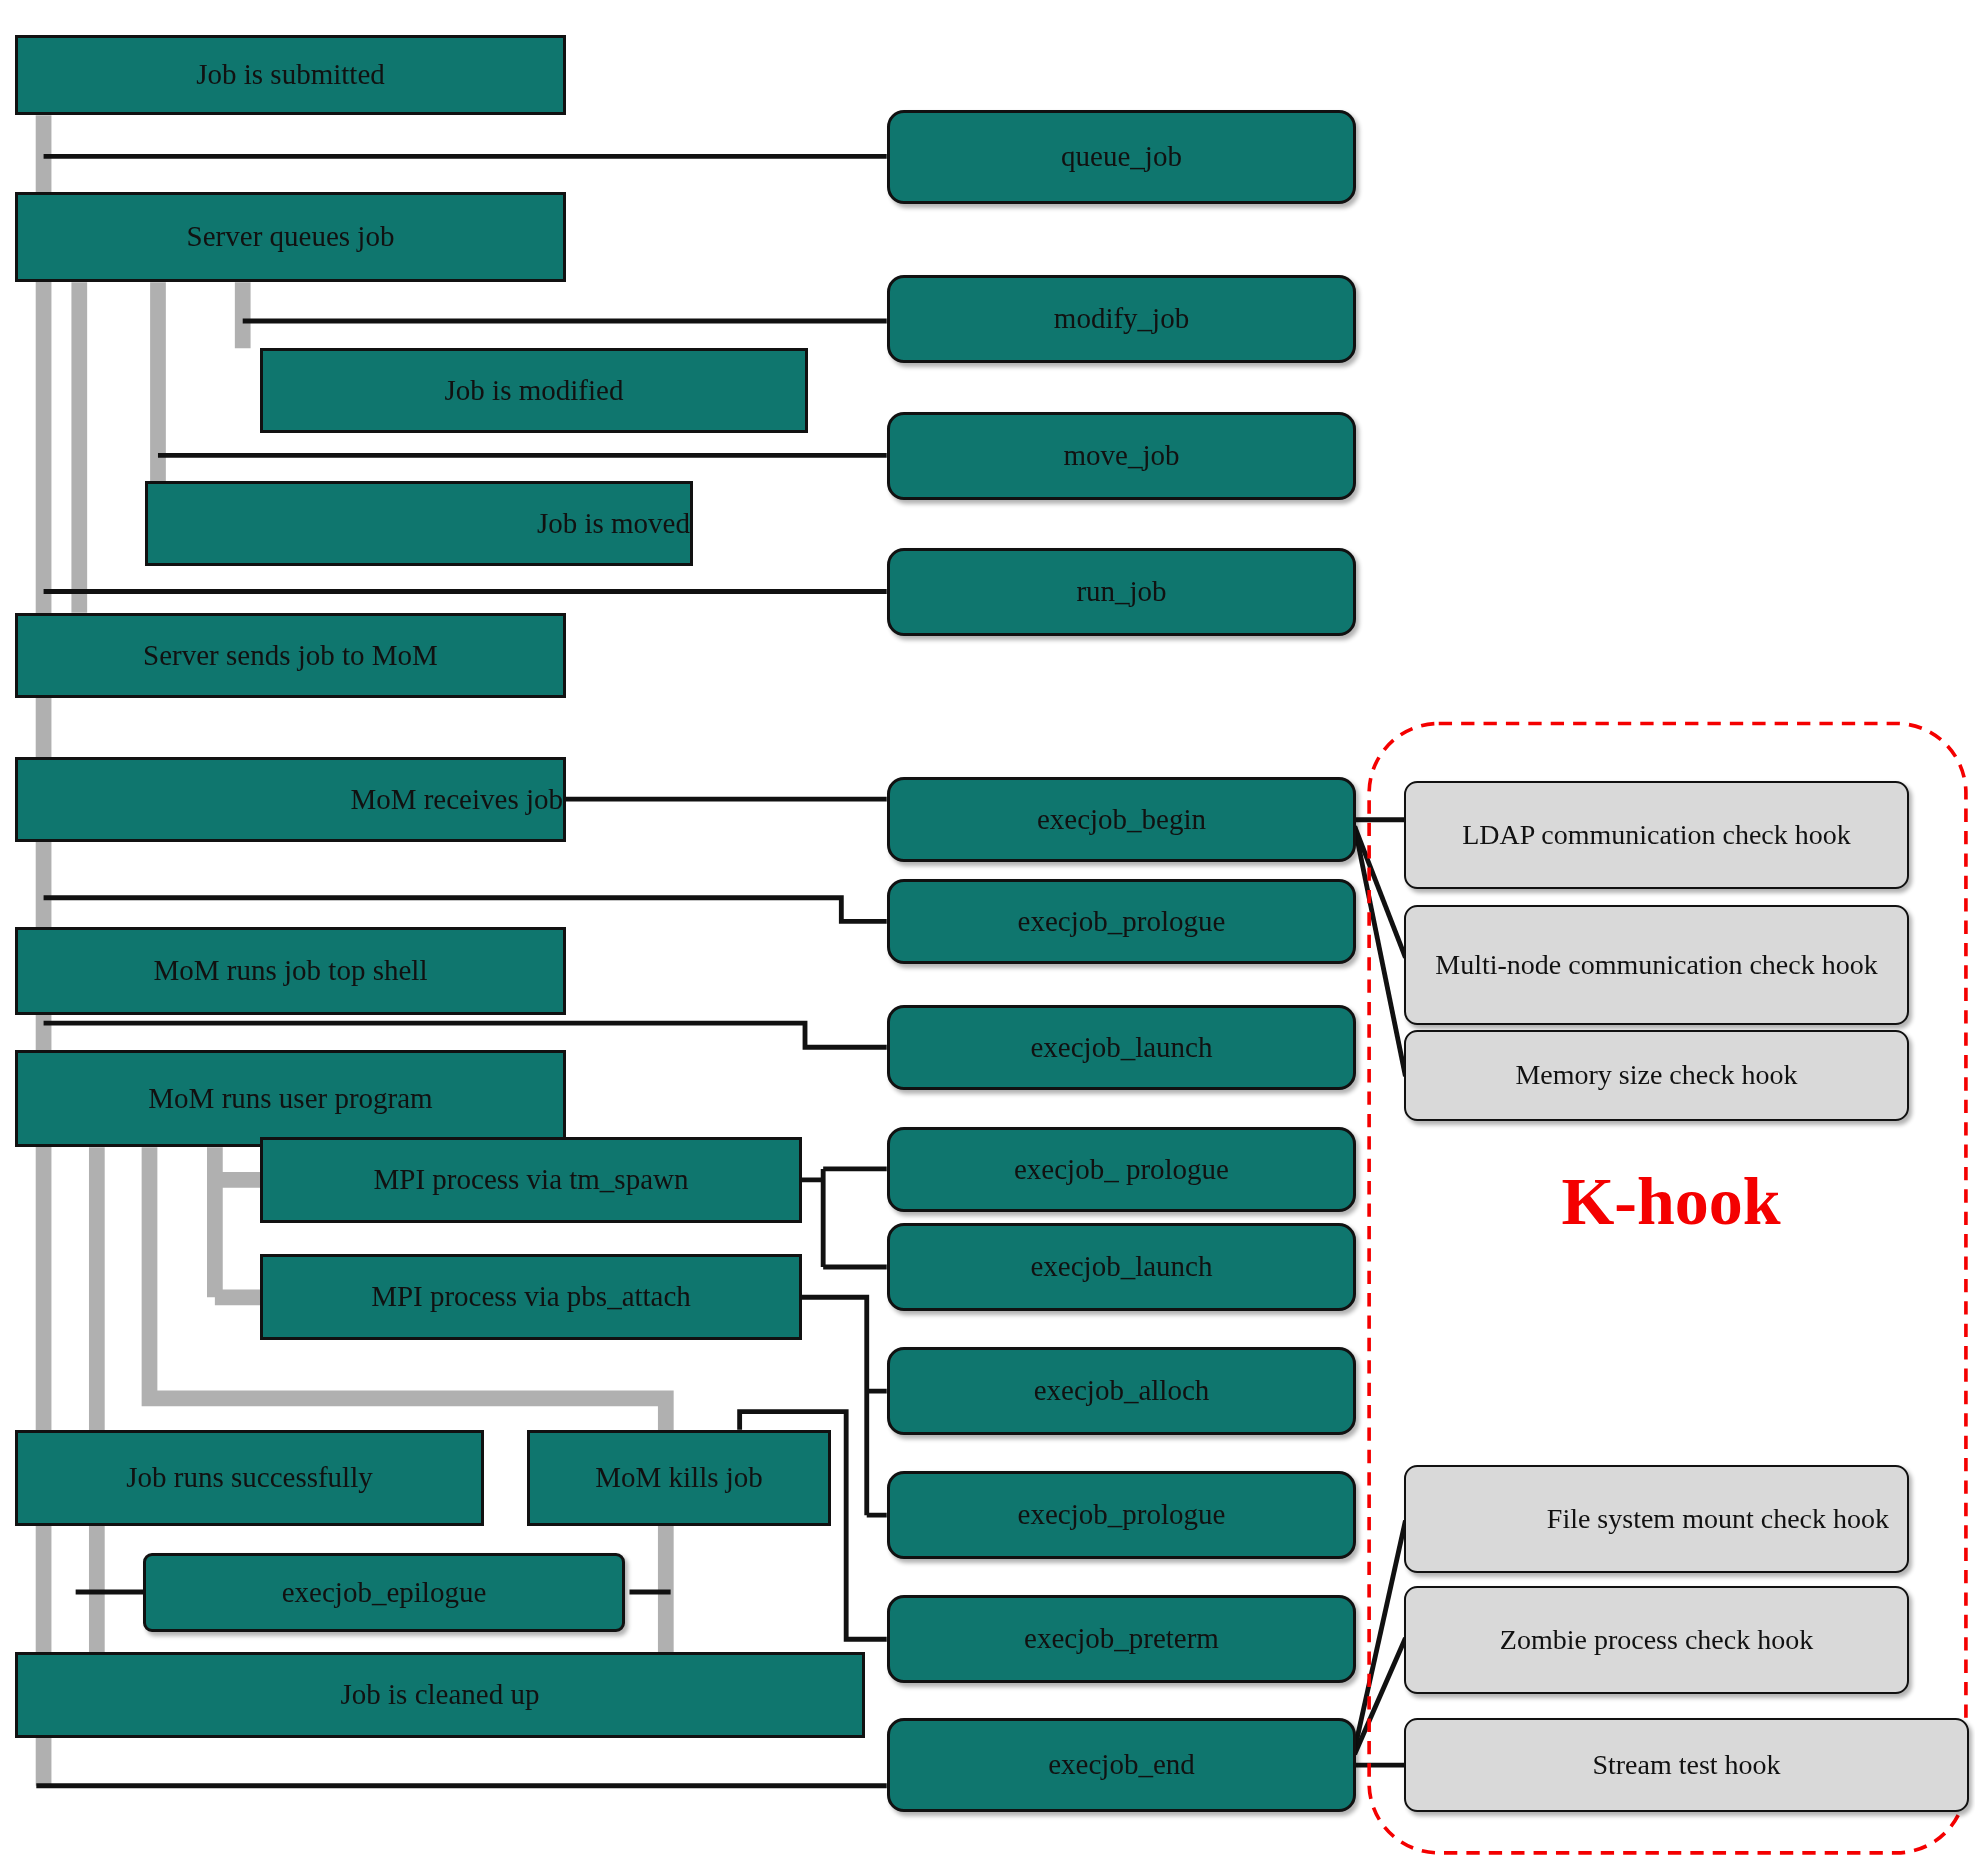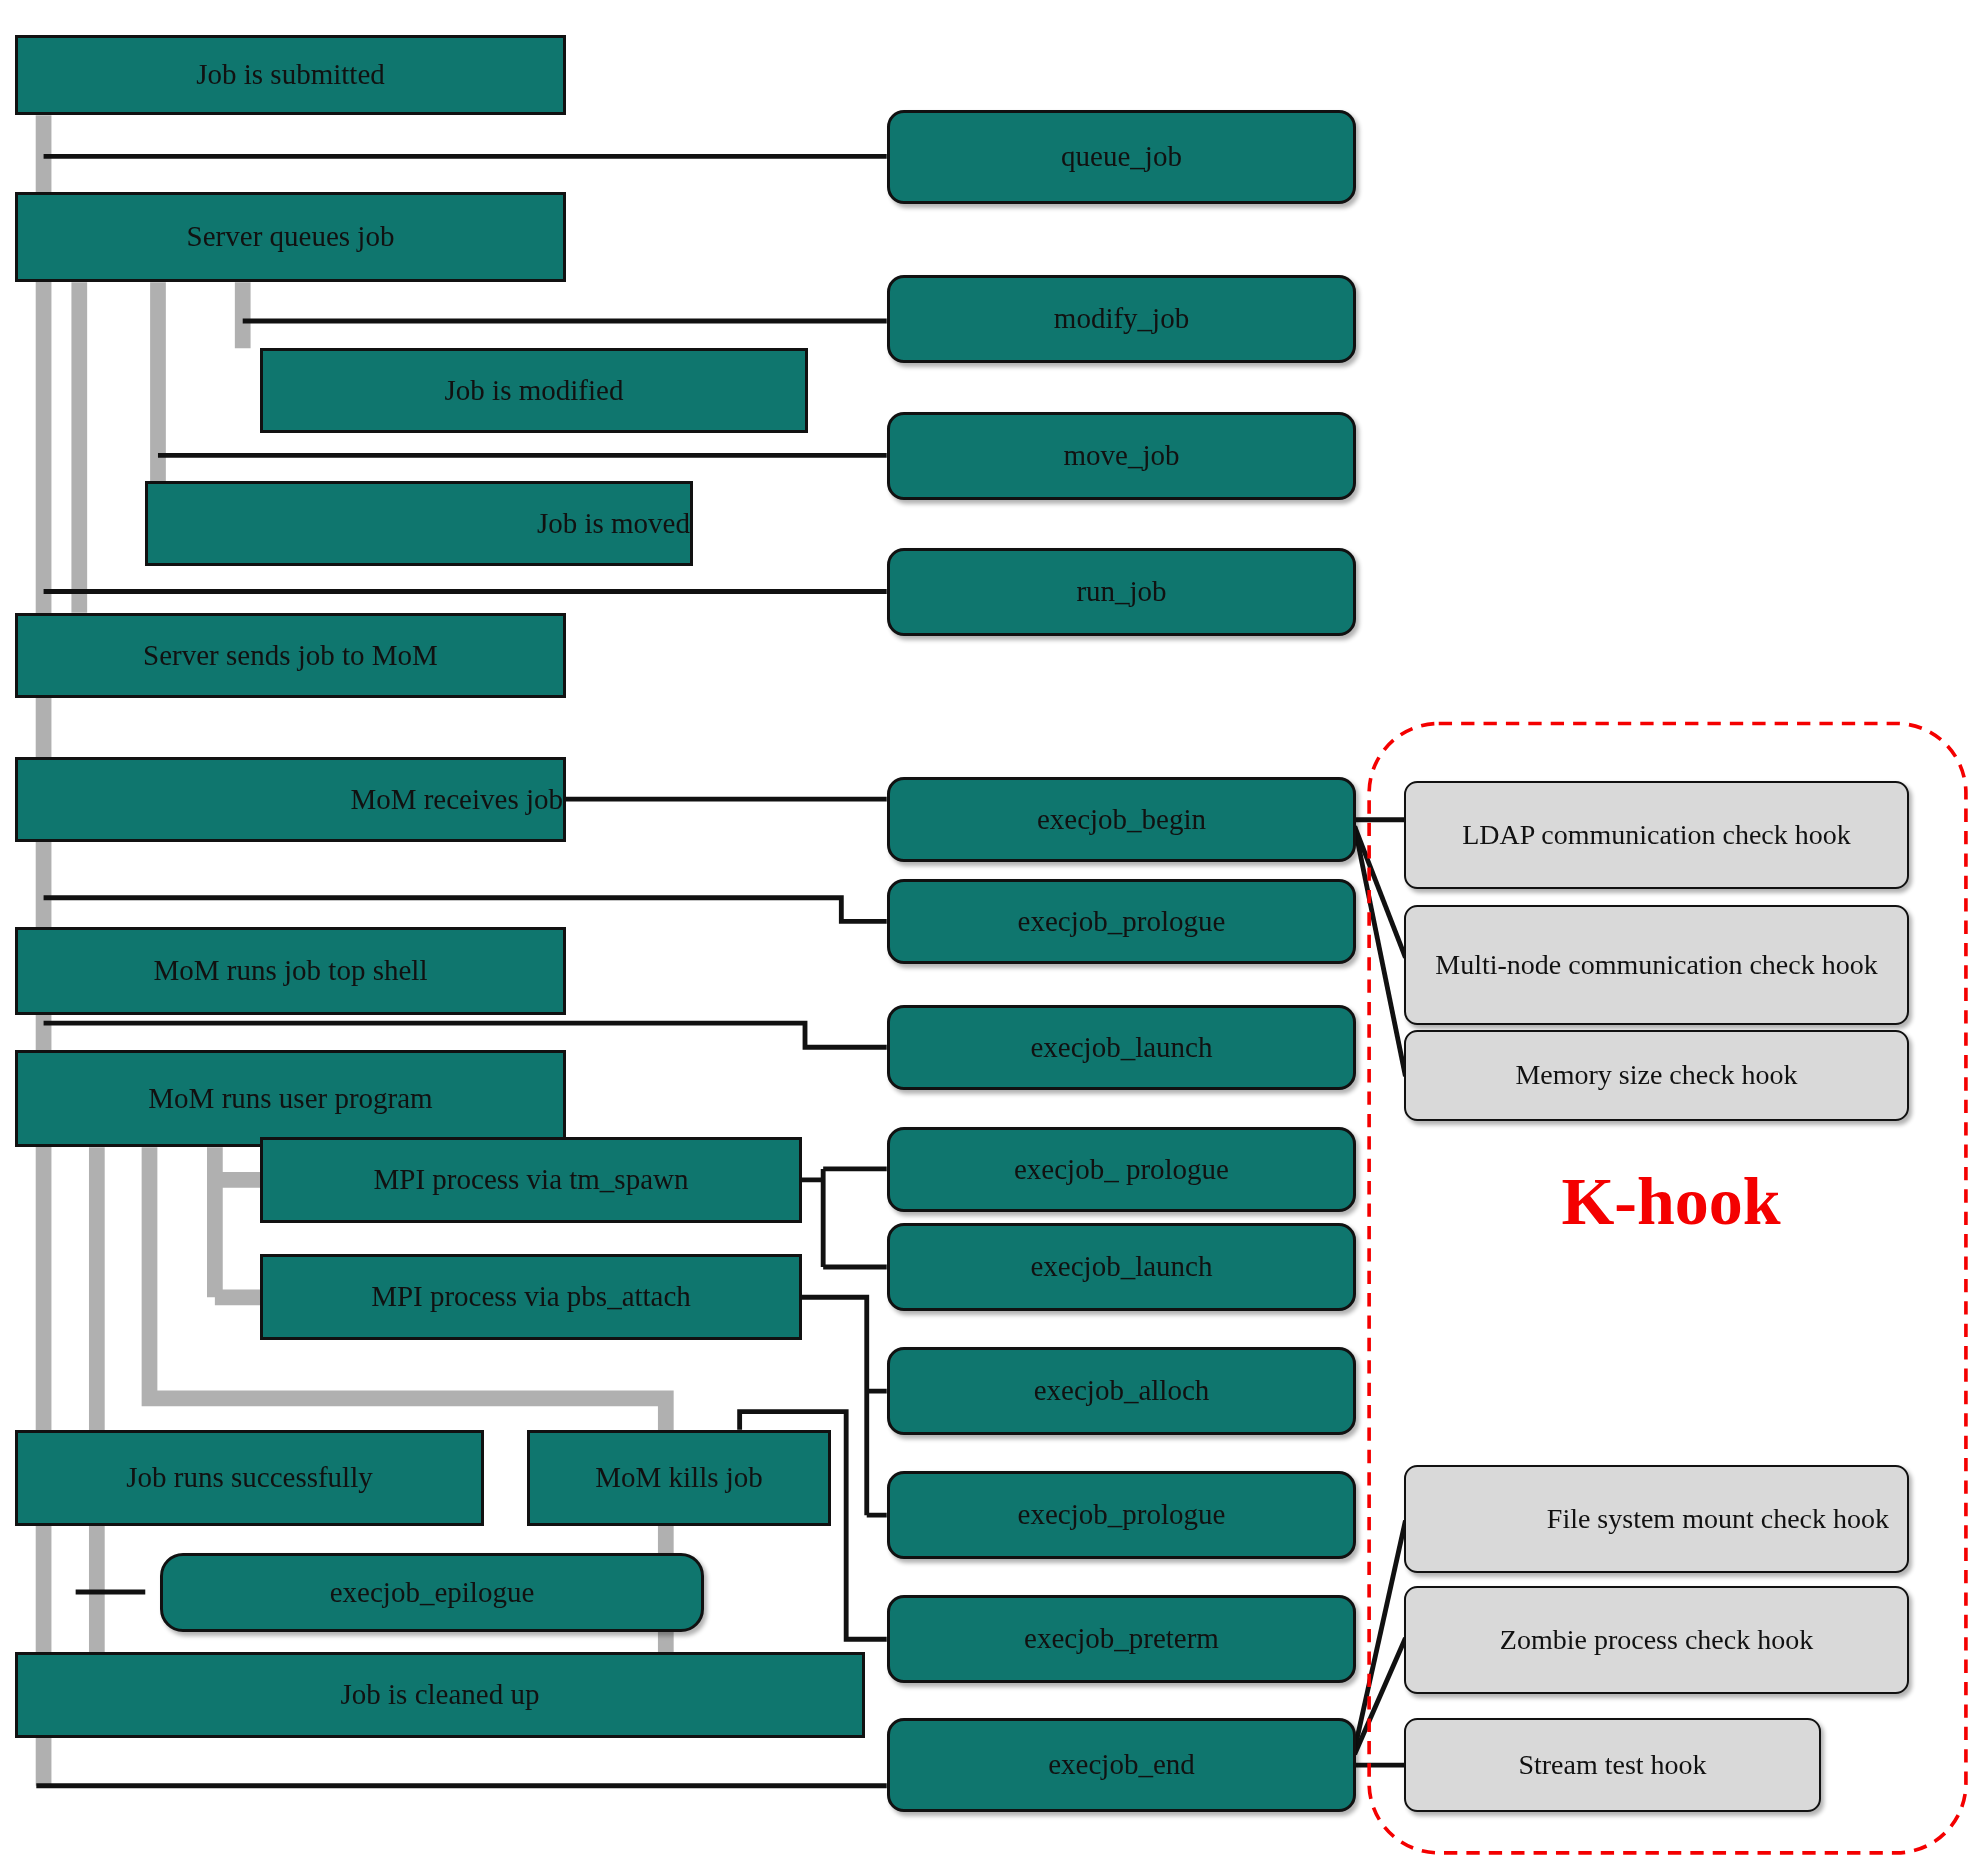--- a/index.html
+++ b/index.html
@@ -107,21 +107,21 @@
   <div class="box proc" style="left:15px;top:1430px;width:469px;height:96px;">
       <span>Job runs successfully</span>
     </div>
   <div class="box proc" style="left:527px;top:1430px;width:304px;height:96px;">
       <span>MoM kills job</span>
     </div>
   <div class="box proc" style="left:15px;top:1652px;width:850px;height:86px;">
       <span>Job is cleaned up</span>
     </div>
 
-  <div class="box event" style="left:160px;top:1553px;width:544px;height:79px;border-radius:23px;">
+  <div class="box event" style="left:143px;top:1553px;width:482px;height:79px;border-radius:9px;">
       <span>execjob_epilogue</span>
     </div>
 
   <div class="box event" style="left:887px;top:110px;width:469px;height:94px;">
       <span>queue_job</span>
     </div>
   <div class="box event" style="left:887px;top:275px;width:469px;height:88px;">
       <span>modify_job</span>
     </div>
   <div class="box event" style="left:887px;top:412px;width:469px;height:88px;">
@@ -166,20 +166,20 @@
     </div>
   <div class="box khook" style="left:1404px;top:1030px;width:505px;height:91px;padding:0 18px;">
       <span>Memory size check hook</span>
     </div>
   <div class="box khook" style="left:1404px;top:1465px;width:505px;height:108px;padding:0 18px;justify-content:flex-end;">
       <span>File system mount  check hook</span>
     </div>
   <div class="box khook" style="left:1404px;top:1586px;width:505px;height:108px;padding:0 18px;">
       <span>Zombie process check hook</span>
     </div>
-  <div class="box khook" style="left:1404px;top:1718px;width:417px;height:94px;padding:0 18px;">
+  <div class="box khook" style="left:1404px;top:1718px;width:565px;height:94px;padding:0 18px;">
       <span>Stream test hook</span>
     </div>
 
   <div id="khook-label" style="left:1671px;top:1201px;">K-hook</div>
 
 </div>
 
 
 </body></html>

